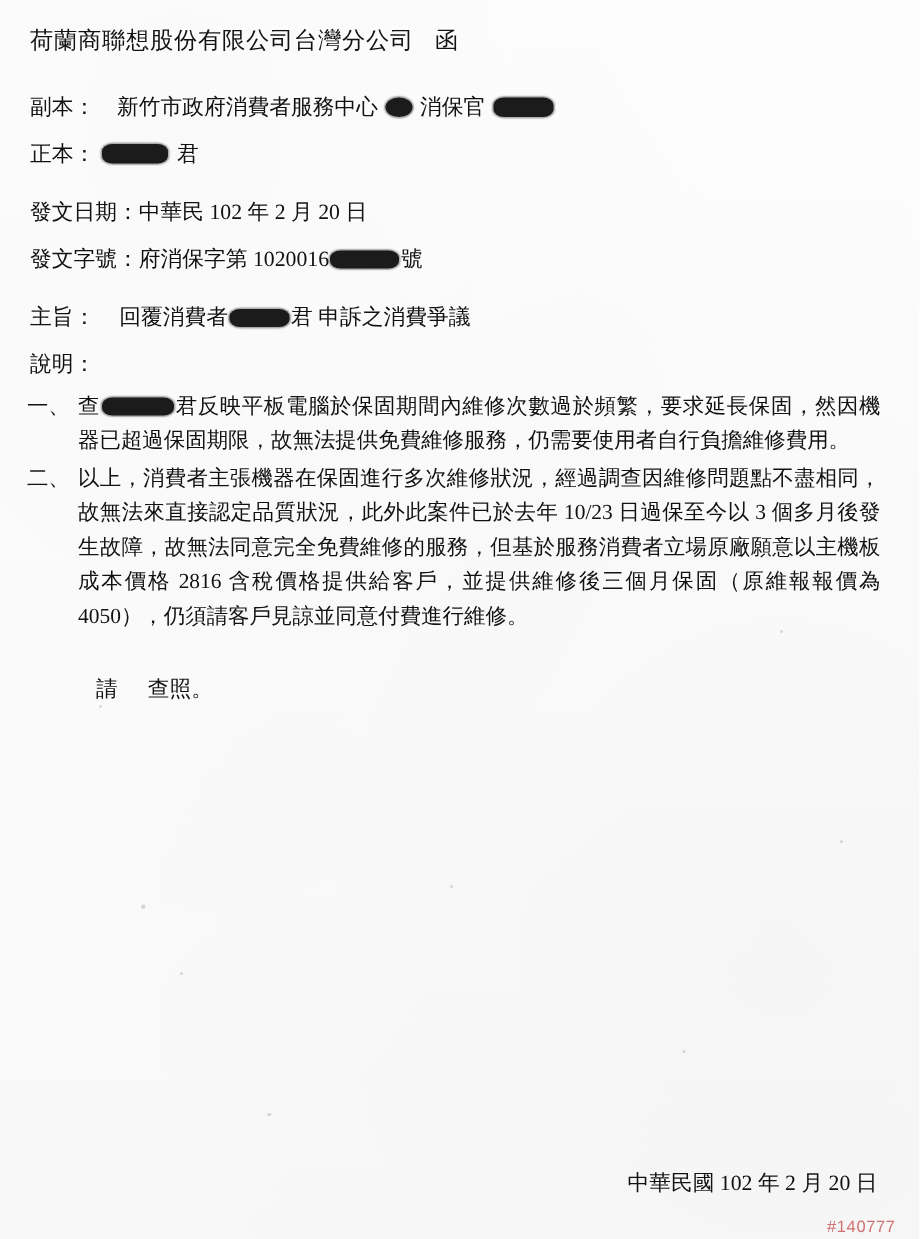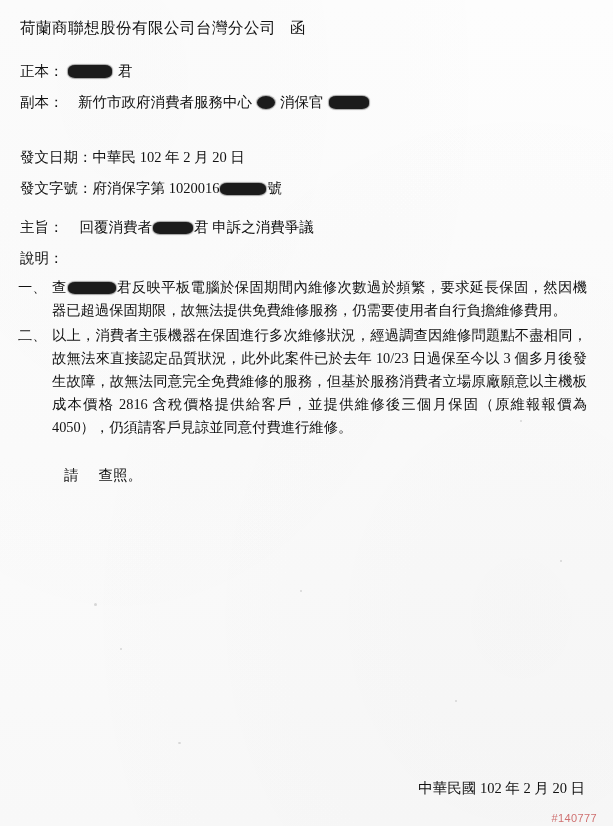--- a/index.html
+++ b/index.html
@@ -70,21 +70,21 @@
     vertical-align: middle;
     box-shadow: 0 0 1px 1px rgba(0,0,0,.35);
   }
   .r-zheng { width: 44px; height: 13px; margin: 0 6px 0 4px; }
   .r-fu1   { width: 18px; height: 13px; margin: 0 5px 0 5px; border-radius: 50%; }
   .r-fu2   { width: 40px; height: 13px; margin: 0 4px 0 5px; }
   .r-in1   { width: 46px; height: 12px; margin: 0 1px; }
   .r-in2   { width: 40px; height: 12px; margin: 0 1px; }
 
   .meta {
-    margin-top: 36px;
+    margin-top: 20px;
     font-size: 14.5px;
     margin-left: 2px;
   }
   .meta-row {
     margin-bottom: 12px;
     white-space: nowrap;
   }
   .subject {
     margin-top: 20px;
     font-size: 14.5px;
@@ -156,32 +156,32 @@
 </div>
 
 <div class="doc">
 
   <div class="title line">
     <span>荷蘭商聯想股份有限公司台灣分公司</span><span class="fn">函</span>
   </div>
 
   <div class="recips">
     <div class="recip-row">
-      <span class="recip-label">正本：</span>
-      <span class="redact r-zheng"></span>
-      <span>君</span>
-    </div>
-    <div class="recip-row">
       <span class="recip-label">副本：</span>
       <span style="display:inline-block;width:14px;"></span>
       <span>新竹市政府消費者服務中心</span>
       <span class="redact r-fu1"></span>
       <span>消保官</span>
       <span class="redact r-fu2"></span>
     </div>
+    <div class="recip-row">
+      <span class="recip-label">正本：</span>
+      <span class="redact r-zheng"></span>
+      <span>君</span>
+    </div>
   </div>
 
   <div class="meta">
     <div class="meta-row">
       <span>發文日期：</span><span>中華民 102 年 2 月 20 日</span>
     </div>
     <div class="meta-row">
       <span>發文字號：</span><span>府消保字第 1020016</span><span class="redact r-in1"></span><span>號</span>
     </div>
   </div>

